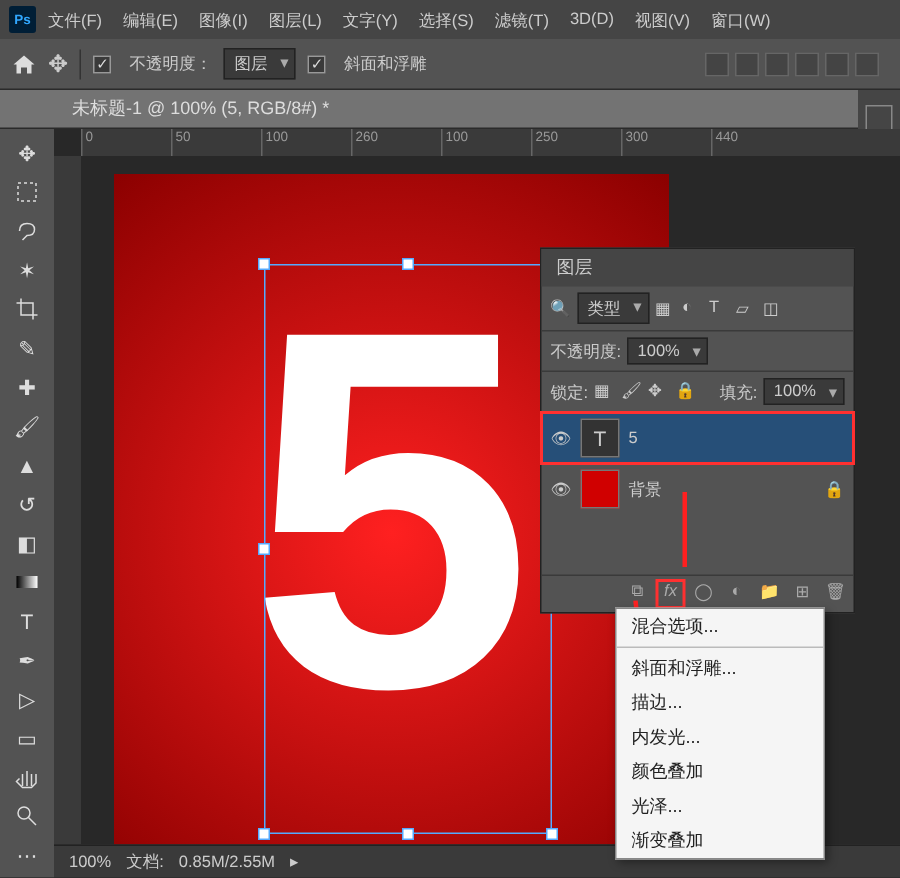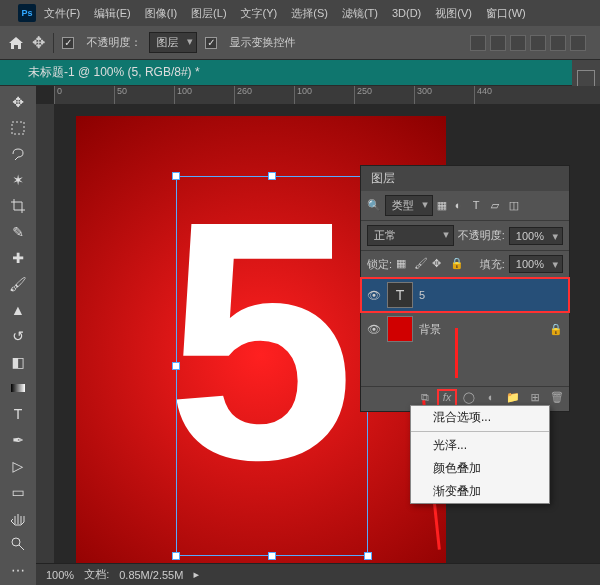--- a/index.html
+++ b/index.html
@@ -1,35 +1,35 @@
 <!DOCTYPE html>
 <html><head>
 <meta charset="utf-8">
 <style>
 * { margin: 0; padding: 0; box-sizing: border-box; font-family: "Microsoft YaHei", sans-serif; }
 body { background: #323232; width: 600px; height: 585px; overflow: hidden; color: #ccc; font-size: 11px; position: relative; }
 
 
-.menubar { background: #454545; height: 26px; display: flex; align-items: center; padding: 0 18px; gap: 2px; }
+.menubar { background: #454545; height: 26px; display: flex; align-items: center; padding: 0 6px; gap: 2px; }
 .ps-logo { width: 18px; height: 18px; background: #001e36; color: #31a8ff; display: flex; align-items: center; justify-content: center; font-weight: bold; font-size: 9px; border-radius: 2px; }
 .menubar .menu-item { padding: 4px 6px; cursor: default; }
 
 
 .optionsbar { background: #535353; height: 34px; display: flex; align-items: center; padding: 0 8px; gap: 8px; border-bottom: 1px solid #2a2a2a; }
 .home-ic { width: 16px; height: 14px; }
 .move-ic { font-size: 16px; }
 .checkbox { width: 12px; height: 12px; border: 1px solid #999; display: inline-flex; align-items: center; justify-content: center; margin-right: 4px; background: #3a3a3a; }
 .chk-on::after { content: "✓"; font-size: 10px; color: #ddd; }
 .dropdown { background: #3a3a3a; border: 1px solid #222; padding: 2px 18px 2px 6px; position: relative; }
 .dropdown::after { content: "▾"; position: absolute; right: 4px; top: 2px; color: #aaa; }
 .alignicons { display: flex; gap: 4px; margin-left: auto; padding-right: 6px; }
 .alignicons span { width: 16px; height: 16px; display: inline-block; background: #444; border: 1px solid #666; }
 
 
-.doctabs { background: #0f766e; height: 26px; display: flex; align-items: flex-start; padding: 0 20px; border-bottom: 1px solid #2a2a2a; }
+.doctabs { background: #737373; height: 26px; display: flex; align-items: flex-start; padding: 0 40px; border-bottom: 1px solid #2a2a2a; }
 .doctab { color: #ddd; font-size: 12px; padding: 4px 8px; }
 
 
 .toolbar { position: absolute; left: 0; top: 86px; width: 36px; background: #535353; bottom: 0; padding: 4px 0; z-index: 2; }
 .tool { width: 28px; height: 24px; margin: 0 auto 2px; display: flex; align-items: center; justify-content: center; color: #ddd; font-size: 14px; }
 .tool svg { width: 16px; height: 16px; }
 
 
 .rightstrip { position: absolute; right: 0; top: 60px; width: 28px; background: #454545; height: 180px; display: flex; flex-direction: column; gap: 12px; align-items: center; padding: 10px 0; }
 .rightstrip span { width: 18px; height: 18px; border: 1px solid #888; }
@@ -56,21 +56,21 @@
 .layer .eye { width: 14px; }
 .layer .thumb { width: 26px; height: 26px; background: #333; border: 1px solid #777; display: flex; align-items: center; justify-content: center; font-size: 14px; }
 .layer.sel { background: #264f78; }
 .layer.sel.redbox { outline: 2px solid #ff3030; outline-offset: -1px; }
 .bg-thumb { background: #d00000 !important; }
 .panel-footer { display: flex; justify-content: flex-end; padding: 4px; gap: 6px; border-top: 1px solid #3a3a3a; }
 .panel-footer span { width: 16px; height: 16px; display: inline-block; color: #aaa; text-align: center; }
 
 
 .fxmenu { position: absolute; right: 50px; top: 405px; width: 140px; background: #f5f5f5; color: #222; border: 1px solid #888; font-size: 12px; z-index: 10; box-shadow: 2px 2px 6px rgba(0,0,0,.4); }
-.fxmenu div { padding: 3px 22px; }
+.fxmenu div { padding: 3px 10px; }
 .fxmenu .sep { height: 1px; background: #bbb; padding: 0; margin: 2px 0; }
 
 
 .statusbar { position: absolute; left: 36px; right: 0; bottom: 0; height: 22px; background: #3a3a3a; display: flex; align-items: center; padding: 0 10px; gap: 10px; font-size: 11px; border-top: 1px solid #222; }
 
 
 .arrow1 { position: absolute; left: 455px; top: 328px; width: 3px; height: 50px; background: #ff2020; z-index: 6; }
 .arrow2 { position: absolute; left: 430px; top: 400px; width: 3px; height: 150px; background: #ff2020; transform: rotate(-6deg); z-index: 6; }
 </style>
 </head>
@@ -95,21 +95,21 @@
     <svg viewBox="0 0 16 14">
         <path d="M8 1 L15 7 L13 7 L13 13 L10 13 L10 9 L6 9 L6 13 L3 13 L3 7 L1 7 Z" fill="#ddd"></path>
       </svg>
   </span>
   <span class="move-ic">✥</span>
   <span style="width:1px;height:20px;background:#333"></span>
   <span class="checkbox chk-on"></span>
   <span>不透明度：</span>
   <span class="dropdown">图层</span>
   <span class="checkbox chk-on"></span>
-  <span>显示变换控件</span>
+  <span>斜面和浮雕</span>
   <div class="alignicons">
     <span></span>
     <span></span>
     <span></span>
     <span></span>
     <span></span>
     <span></span>
   </div>
 </div>
 
@@ -209,21 +209,20 @@
   <div class="panel-row">
     <span>🔍</span>
     <span class="dropdown">类型</span>
     <span class="mini-ic">▦</span>
     <span class="mini-ic">◐</span>
     <span class="mini-ic">T</span>
     <span class="mini-ic">▱</span>
     <span class="mini-ic">◫</span>
   </div>
   <div class="panel-row">
-    <span class="dropdown" style="flex:1">正常</span>
     <span>不透明度:</span>
     <span class="dropdown">100%</span>
   </div>
   <div class="panel-row">
     <span>锁定:</span>
     <span class="mini-ic">▦</span>
     <span class="mini-ic">🖌</span>
     <span class="mini-ic">✥</span>
     <span class="mini-ic">🔒</span>
     <span style="margin-left:auto">填充:</span>
@@ -253,22 +252,25 @@
     <span>🗑</span>
   </div>
 </div>
 
 <div class="arrow1"></div>
 <div class="arrow2"></div>
 
 <div class="fxmenu">
   <div>混合选项...</div>
   <div class="sep"></div>
+  <div>斜面和浮雕...</div>
+  <div>描边...</div>
+  <div>内发光...</div>
+  <div>颜色叠加</div>
   <div>光泽...</div>
-  <div>颜色叠加</div>
   <div>渐变叠加</div>
 
 </div>
 
 <div class="statusbar">
   <span>100%</span>
   <span>文档:</span>
   <span>0.85M/2.55M</span>
   <span>▸</span>
 </div>

